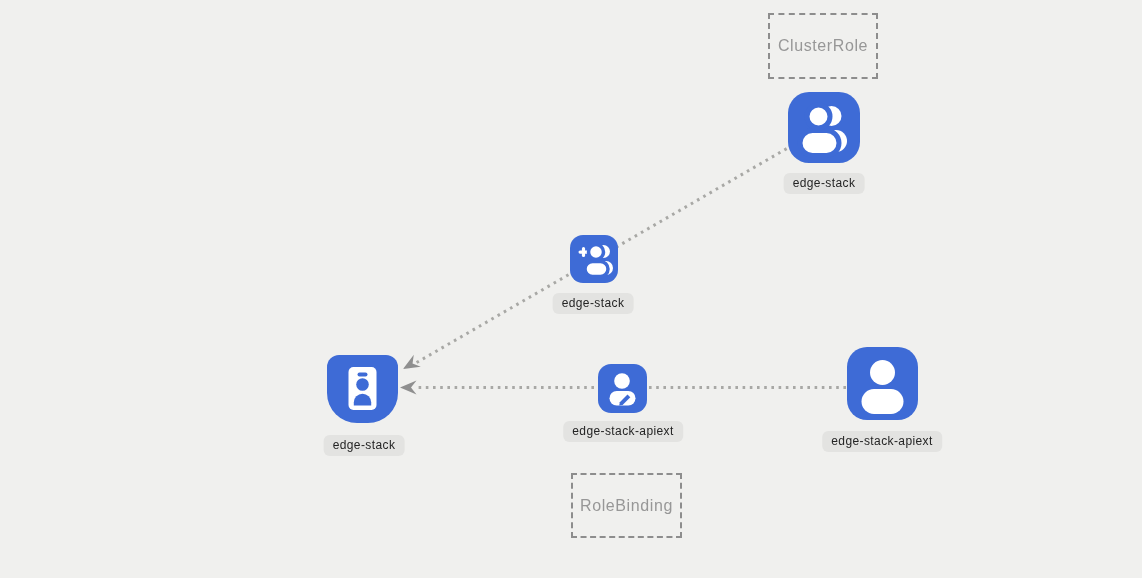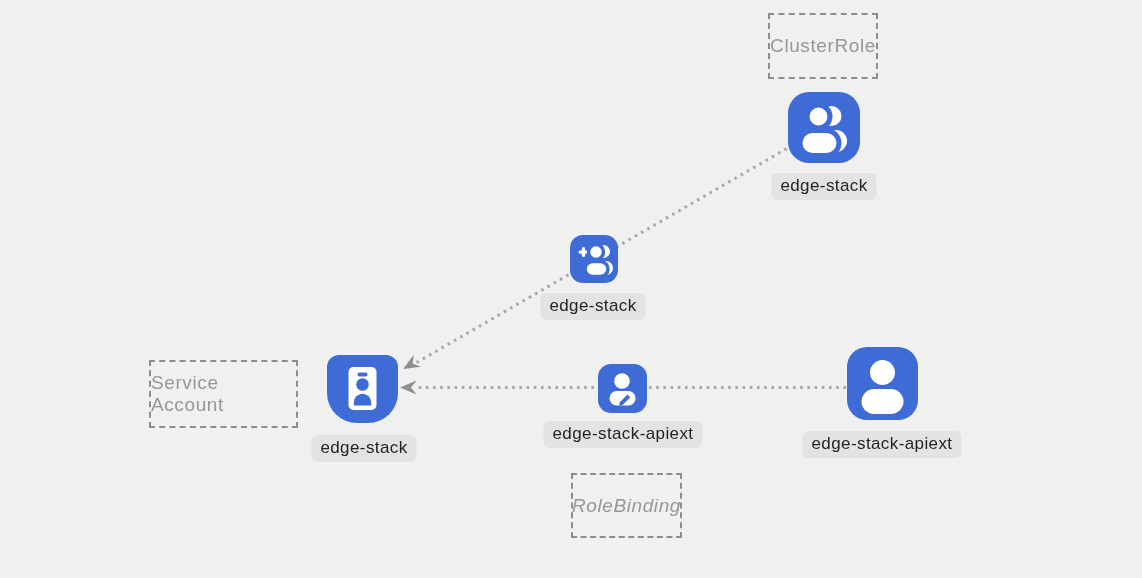--- a/index.html
+++ b/index.html
@@ -30,51 +30,51 @@
     width:1142px;height:578px;
     z-index:0;
   }
   .kind-box{
     position:absolute;
     border:2px dashed var(--box-border);
     color:var(--box-text);
     display:flex;
     align-items:center;
     justify-content:center;
-    font-size:19px;
+    font-size:16px;
     letter-spacing:0.6px;
     z-index:1;
     box-sizing:border-box;
   }
   .node-icon{
     position:absolute;
     background:var(--blue);
     display:flex;
     align-items:center;
     justify-content:center;
     z-index:2;
   }
   .node-icon svg{display:block;}
   .node-label{
     position:absolute;
     transform:translateX(-50%);
     background:var(--label-bg);
     color:var(--label-text);
-    font-size:17px;
+    font-size:12px;
     letter-spacing:0.4px;
     padding:3px 9px 4px 9px;
     border-radius:6px;
     white-space:nowrap;
     z-index:2;
   }
   
   .box-clusterrole{left:768px;top:13px;width:110px;height:66px;}
   .box-clusterrolebinding{left:462px;top:142px;width:182px;height:66px;}
   .box-serviceaccount{left:149px;top:360px;width:149px;height:68px;}
-  .box-rolebinding{left:571px;top:473px;width:111px;height:65px;font-style:italic;}
+  .box-rolebinding{left:571px;top:473px;width:111px;height:65px;}
   .box-role{left:827px;top:472px;width:110px;height:68px;}
 
   .icon-clusterrole{left:788px;top:92px;width:72px;height:71px;border-radius:21px;}
   .icon-clusterrolebinding{left:570px;top:235px;width:48px;height:48px;border-radius:13px;}
   .icon-serviceaccount{left:327px;top:355px;width:71px;height:68px;border-radius:12px 12px 30px 30px;}
   .icon-rolebinding{left:598px;top:364px;width:49px;height:49px;border-radius:13px;}
   .icon-role{left:847px;top:347px;width:71px;height:73px;border-radius:20px;}
 
   .label-clusterrole{left:824px;top:173px;}
   .label-clusterrolebinding{left:593px;top:293px;}
@@ -89,23 +89,20 @@
 
   <svg class="edges-layer" width="1142" height="578" viewBox="0 0 1142 578">
     <line x1="824" y1="127" x2="415" y2="363.5" stroke="#a8a8a5" stroke-width="3" stroke-dasharray="2.6 4.6"></line>
     <polygon points="0,0 16.5,-7 11,0 16.5,7" fill="#8f8f8f" transform="translate(403,369) rotate(-30)"></polygon>
     <line x1="882" y1="387.5" x2="417" y2="387.5" stroke="#a8a8a5" stroke-width="3" stroke-dasharray="2.6 4.6"></line>
     <polygon points="0,0 16.5,-7 11,0 16.5,7" fill="#8f8f8f" transform="translate(400,387.5)"></polygon>
   </svg>
 
   <div class="kind-box box-clusterrole">
     <span>ClusterRole</span>
-  </div>
-  <div class="kind-box box-serviceaccount">
-    <span>Service Account</span>
   </div>
   <div class="kind-box box-rolebinding">
     <span>RoleBinding</span>
   </div>
 
   <div class="node-icon icon-clusterrole">
     <span>
       <svg width="72" height="71" viewBox="0 0 72 71">
         <circle cx="43.5" cy="24" r="10" fill="#fff"></circle>
         <rect x="26" y="38" width="33" height="22" rx="11" fill="#fff"></rect>

